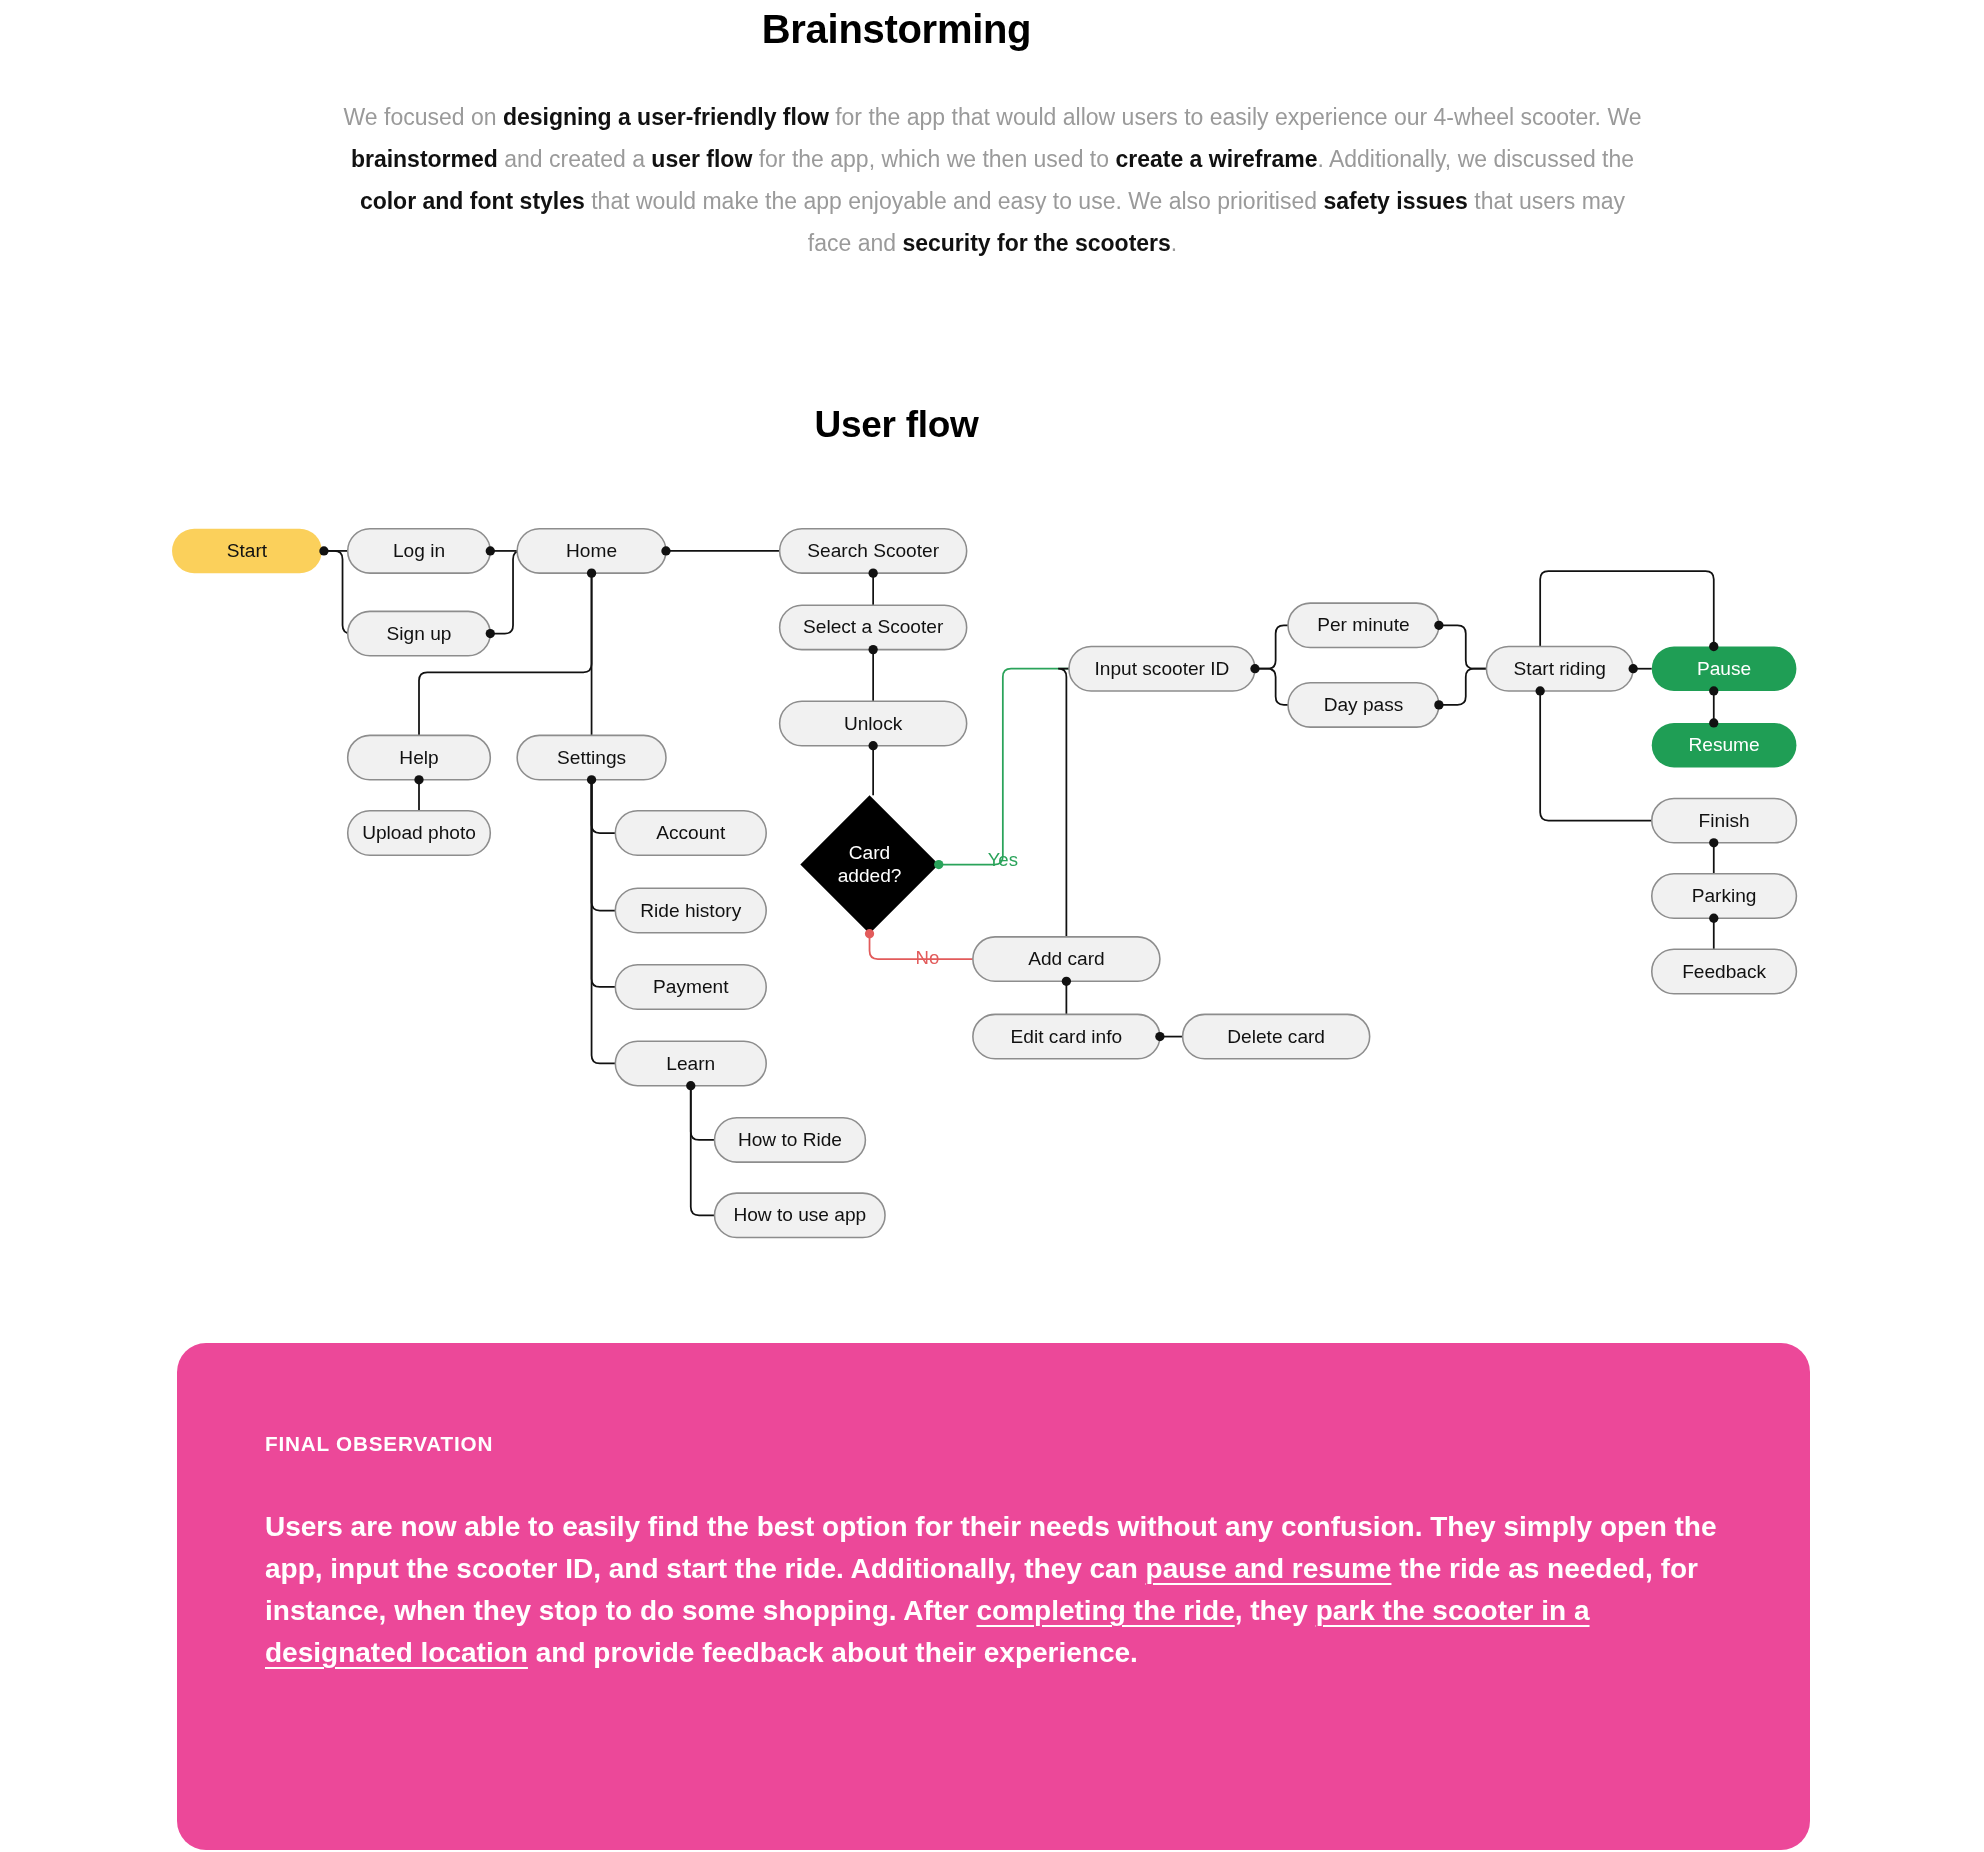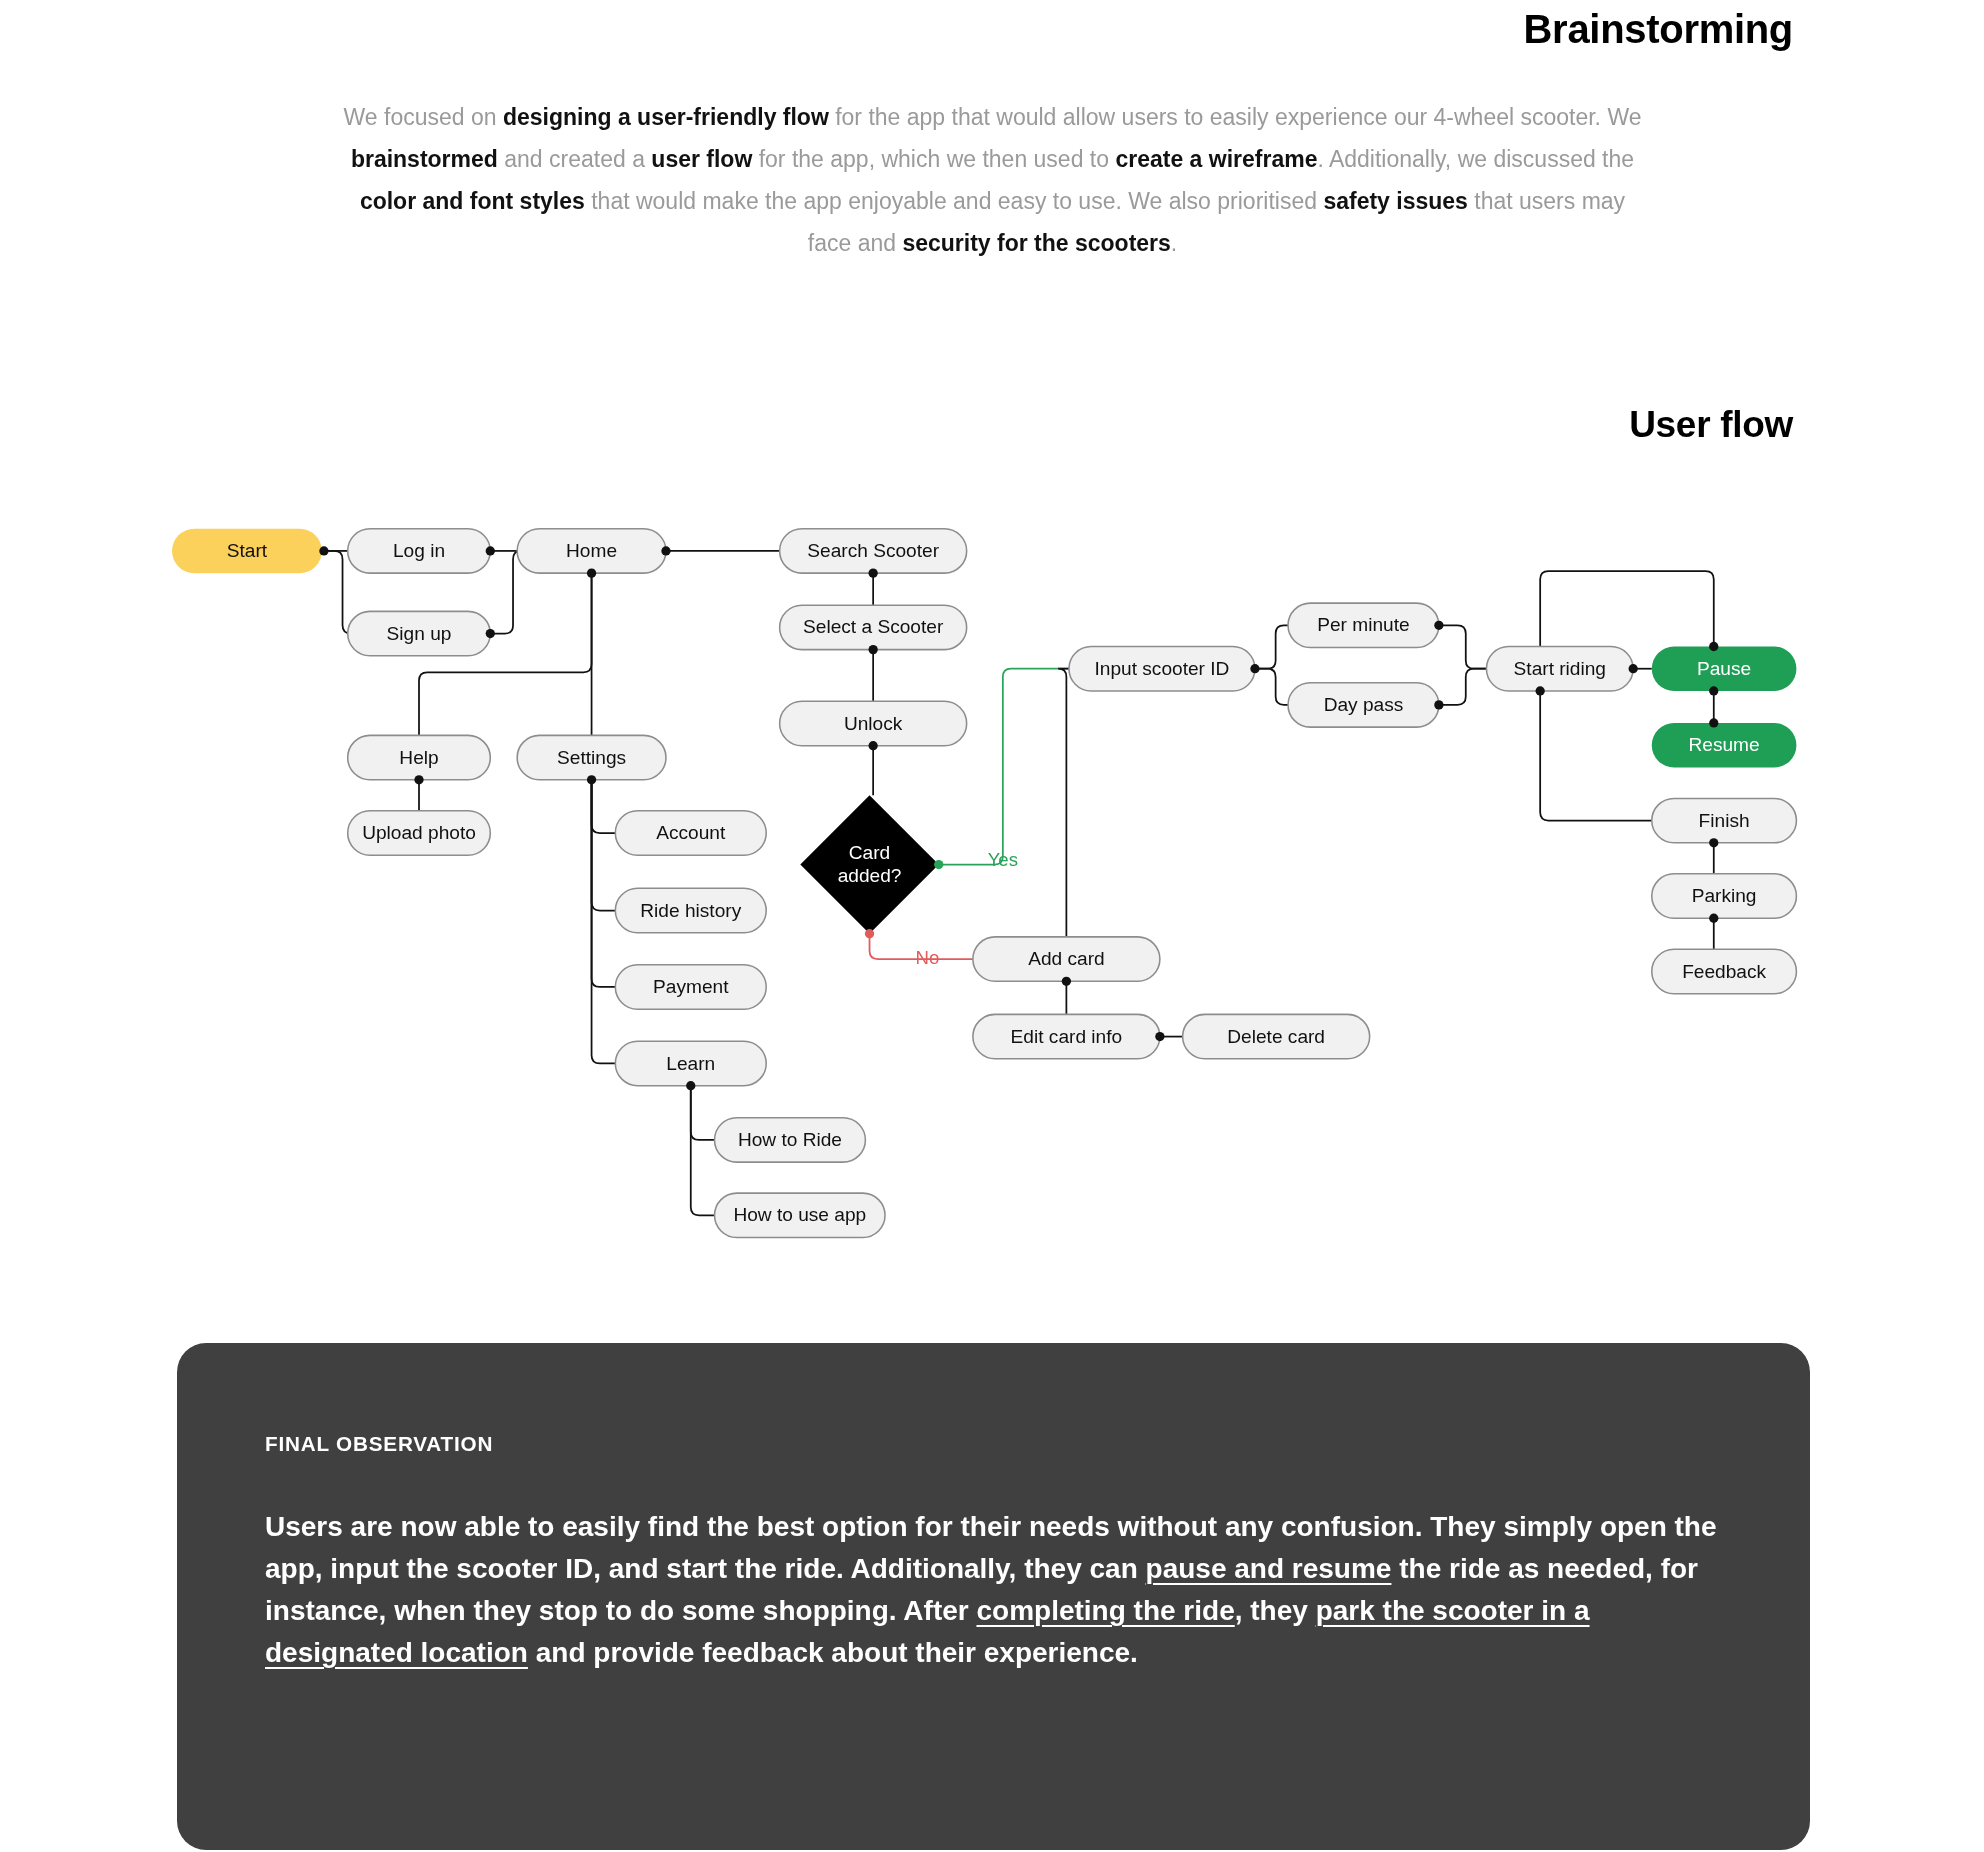--- a/index.html
+++ b/index.html
@@ -9,21 +9,21 @@
     background: #ffffff;
     font-family: "Liberation Sans", sans-serif;
     -webkit-font-smoothing: antialiased;
   }
   .page { position: relative; width: 1985px; height: 1852px; overflow: hidden; }
 
   
   .section-title {
     position: absolute;
     left: 0; width: 1793px;
-    text-align: right;
+    text-align: center;
     font-weight: 700;
     color: #000000;
     letter-spacing: -0.3px;
   }
   #brainstorming-title { top: 0px; font-size: 40px; line-height: 58px; }
   #userflow-title { top: 398px; font-size: 37px; line-height: 54px; }
 
   #intro-paragraph {
     position: absolute;
     left: 341px;
@@ -80,21 +80,21 @@
   .edge-label.yes { fill: #2aa35a; }
   .edge-label.no  { fill: #e25b5b; }
 
   
   #observation-card {
     position: absolute;
     left: 177px;
     top: 1343px;
     width: 1633px;
     height: 507px;
-    background: #404040;
+    background: #ec4899;
     border-radius: 29px;
     padding: 88px 88px 0 88px;
   }
   #observation-kicker {
     font-size: 20.7px;
     font-weight: 700;
     letter-spacing: 0.8px;
     color: #ffffff;
     line-height: 25px;
   }

